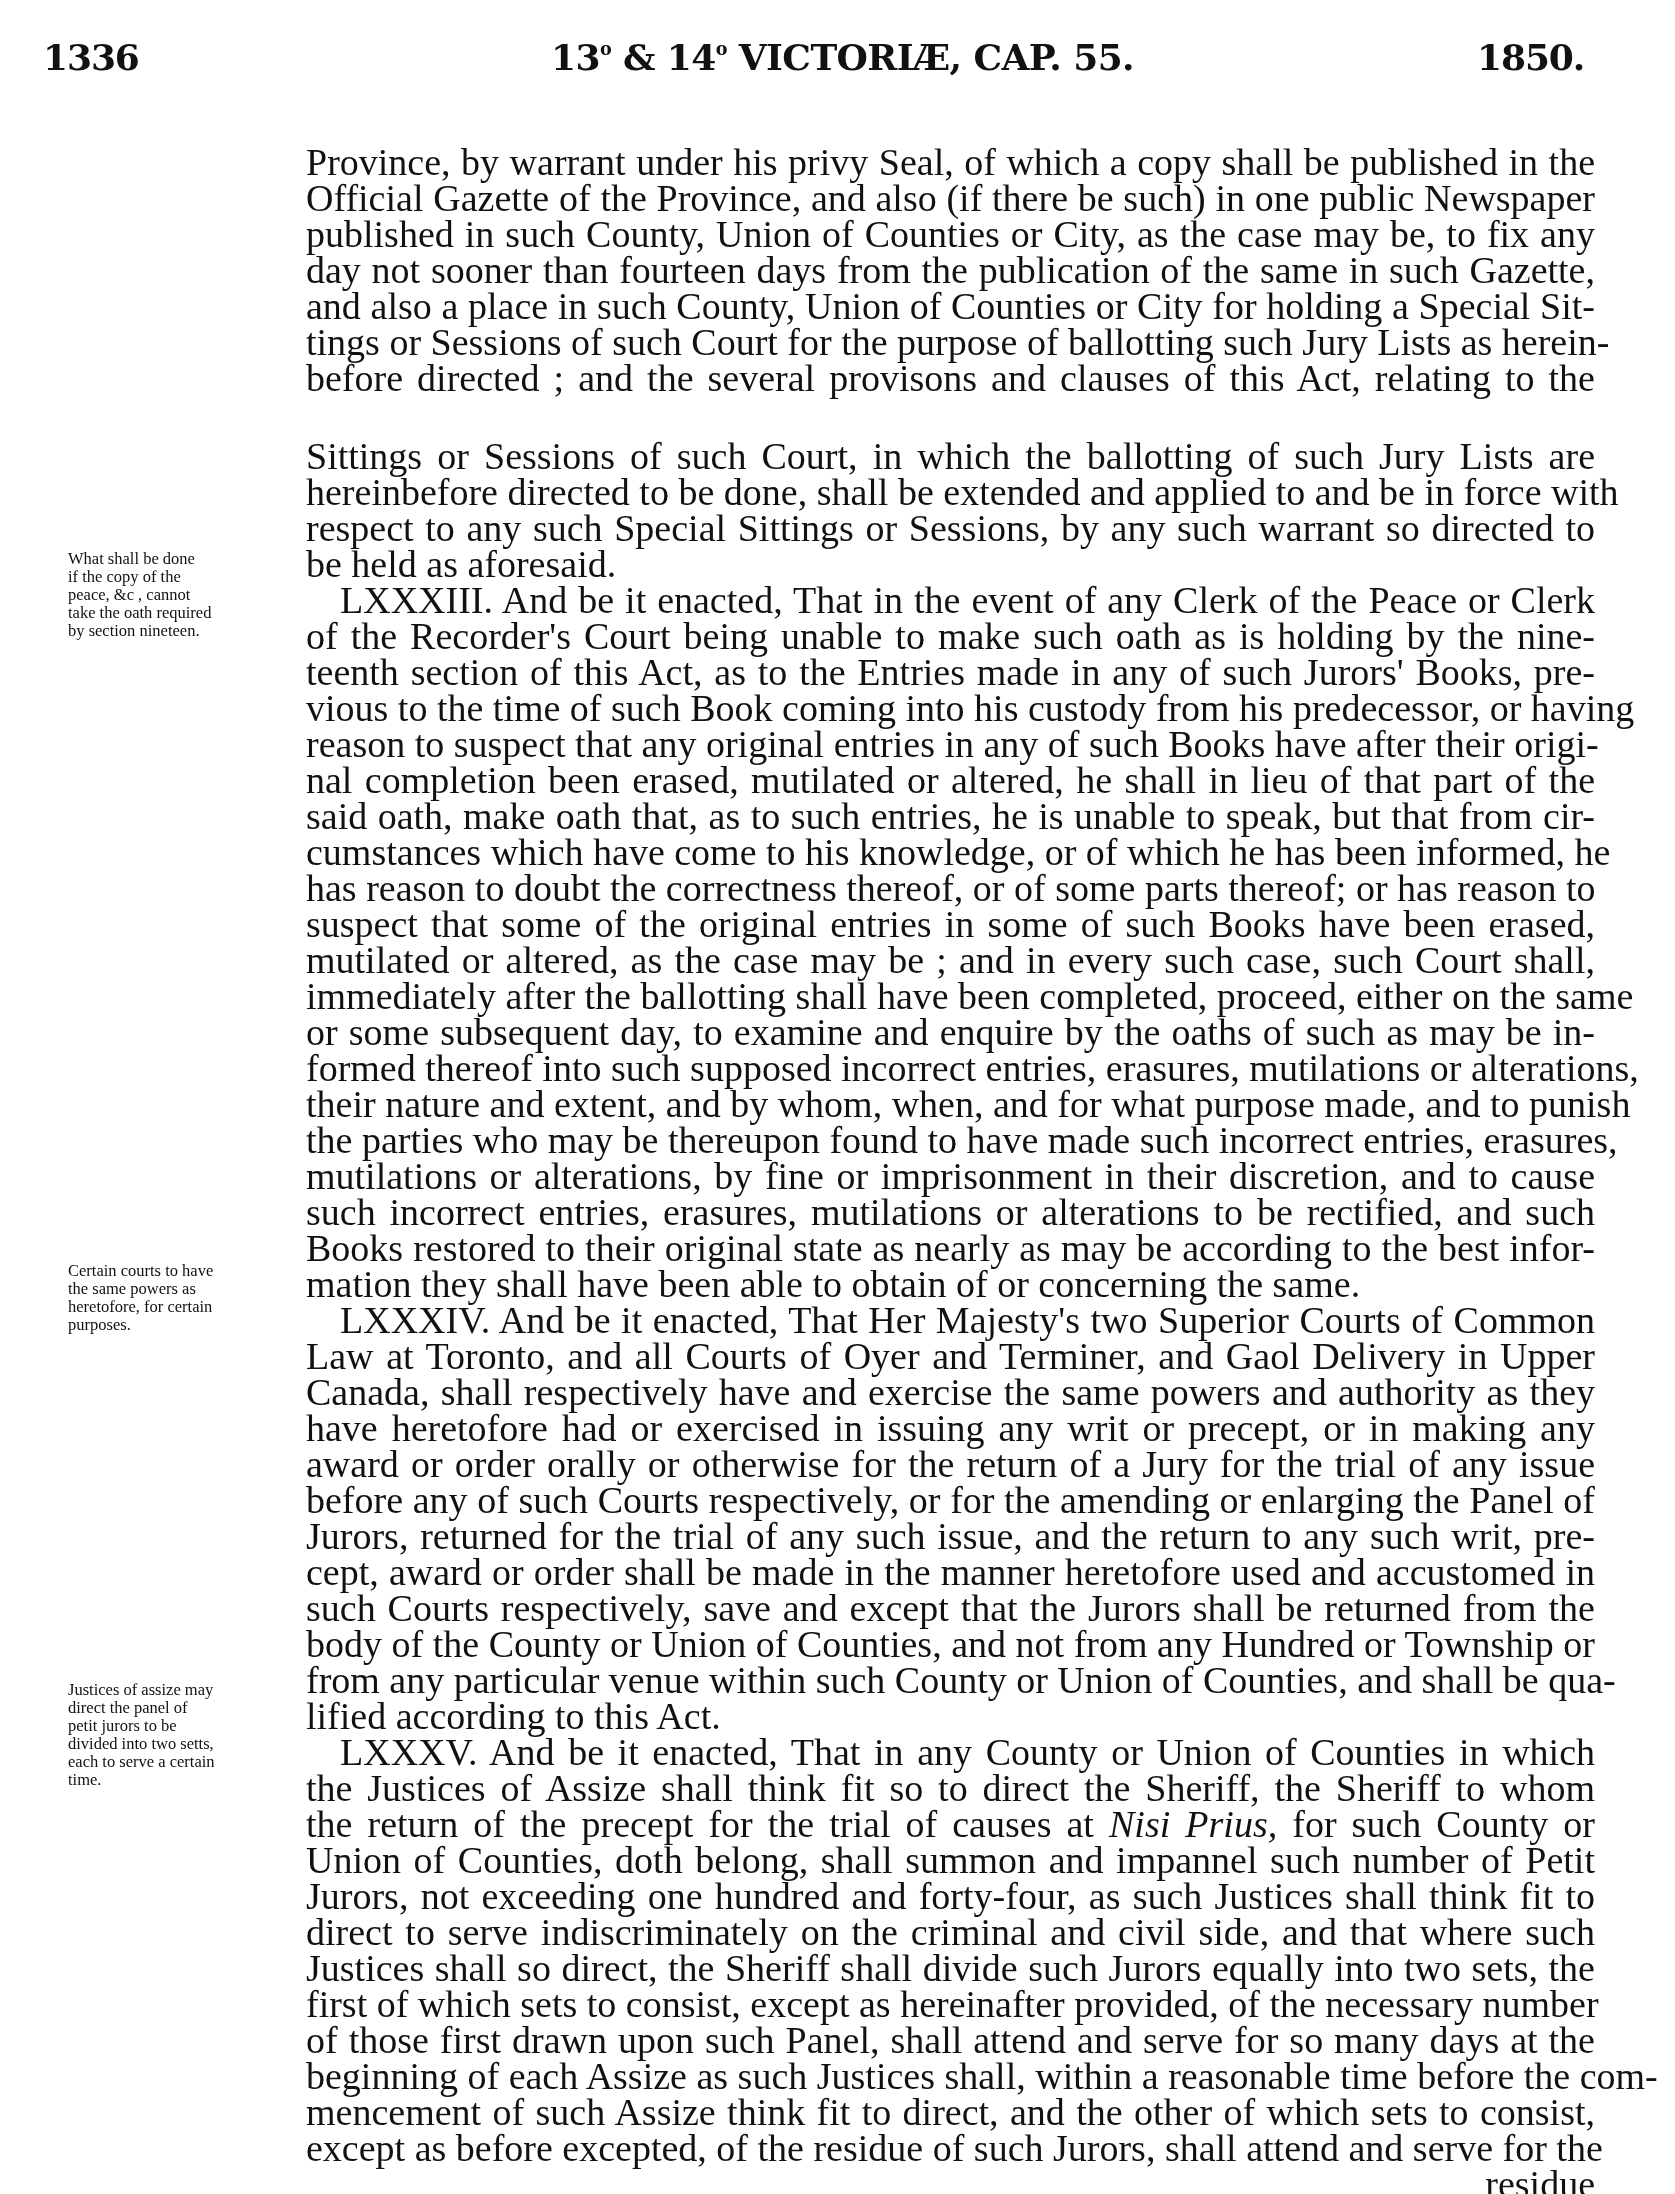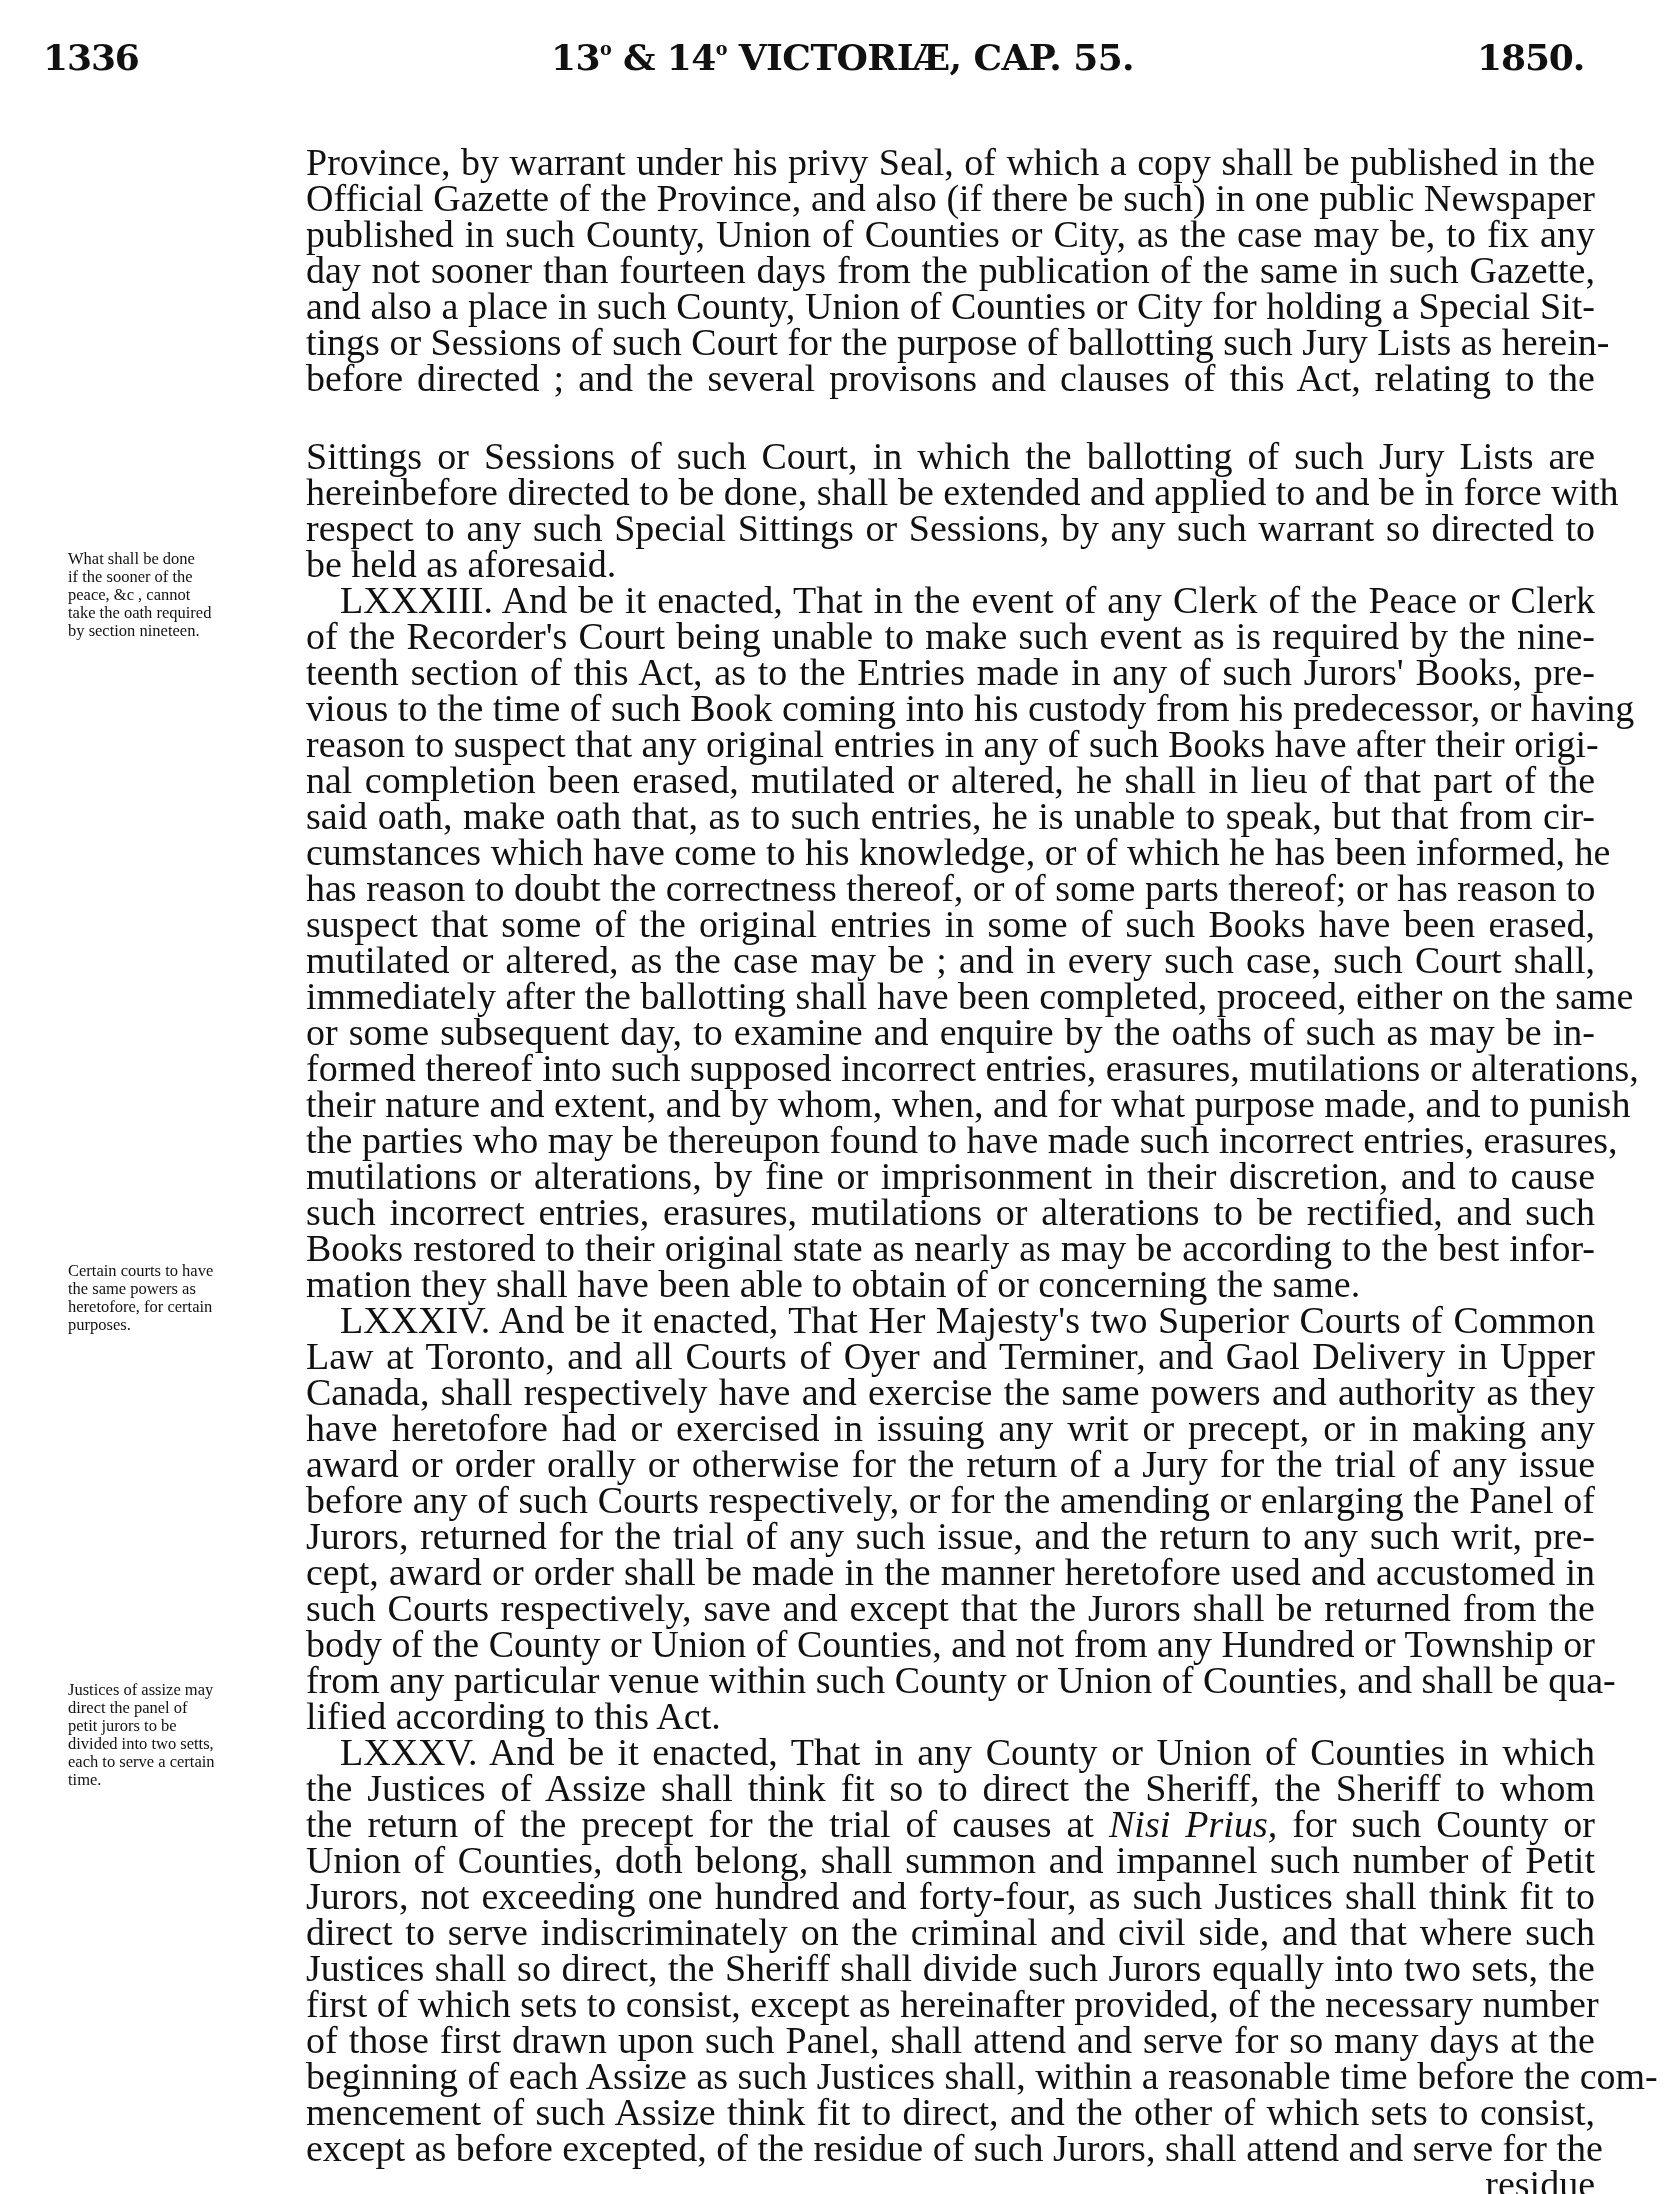--- a/index.html
+++ b/index.html
@@ -44,21 +44,21 @@
 <body>
 
 <div class="header">
   <span class="pgnum">1336</span>
   <span class="title"><span>13</span><sup>o</sup><span> &amp; 14</span><sup>o</sup><span> VICTORIÆ, CAP. 55.</span></span>
   <span class="year">1850.</span>
 </div>
 
 <div class="margin-note note-1">
   <span>What shall be done</span>
-  <span>if the sooner of the</span>
+  <span>if the copy of the</span>
   <span>peace, &amp;c , cannot</span>
   <span>take the oath required</span>
   <span>by section nineteen.</span>
 </div>
 
 <div class="margin-note note-2">
   <span>Certain courts to have</span>
   <span>the same powers as</span>
   <span>heretofore, for certain</span>
   <span>purposes.</span>
@@ -79,21 +79,21 @@
   <span class="line" style="white-space: nowrap;"><span style="white-space: nowrap;">published in such County, Union of Counties or City, as the case may be, to fix any</span></span>
   <span class="line" style="white-space: nowrap;"><span style="white-space: nowrap;">day not sooner than fourteen days from the publication of the same in such Gazette,</span></span>
   <span class="line" style="white-space: nowrap;"><span style="white-space: nowrap;">and also a place in such County, Union of Counties or City for holding a Special Sit-</span></span>
   <span class="line" style="white-space: nowrap;"><span style="white-space: nowrap;">tings or Sessions of such Court for the purpose of ballotting such Jury Lists as herein-</span></span>
   <span class="line" style="white-space: nowrap;"><span style="white-space: nowrap;">before directed ; and the several provisons and clauses of this Act, relating to the</span></span>
   <span class="line" style="white-space: nowrap; margin-top: 42px;"><span style="white-space: nowrap;">Sittings or Sessions of such Court, in which the ballotting of such Jury Lists are</span></span>
   <span class="line" style="white-space: nowrap;"><span style="white-space: nowrap;">hereinbefore directed to be done, shall be extended and applied to and be in force with</span></span>
   <span class="line" style="white-space: nowrap;"><span style="white-space: nowrap;">respect to any such Special Sittings or Sessions, by any such warrant so directed to</span></span>
   <span class="line last">be held as aforesaid.</span>
   <span class="line indent" style="white-space: nowrap;"><span style="white-space: nowrap;">LXXXIII. And be it enacted, That in the event of any Clerk of the Peace or Clerk</span></span>
-  <span class="line" style="white-space: nowrap;"><span style="white-space: nowrap;">of the Recorder's Court being unable to make such event as is required by the nine-</span></span>
+  <span class="line" style="white-space: nowrap;"><span style="white-space: nowrap;">of the Recorder's Court being unable to make such oath as is holding by the nine-</span></span>
   <span class="line" style="white-space: nowrap;"><span style="white-space: nowrap;">teenth section of this Act, as to the Entries made in any of such Jurors' Books, pre-</span></span>
   <span class="line" style="white-space: nowrap;"><span style="white-space: nowrap;">vious to the time of such Book coming into his custody from his predecessor, or having</span></span>
   <span class="line" style="white-space: nowrap;"><span style="white-space: nowrap;">reason to suspect that any original entries in any of such Books have after their origi-</span></span>
   <span class="line" style="white-space: nowrap;"><span style="white-space: nowrap;">nal completion been erased, mutilated or altered, he shall in lieu of that part of the</span></span>
   <span class="line" style="white-space: nowrap;"><span style="white-space: nowrap;">said oath, make oath that, as to such entries, he is unable to speak, but that from cir-</span></span>
   <span class="line" style="white-space: nowrap;"><span style="white-space: nowrap;">cumstances which have come to his knowledge, or of which he has been informed, he</span></span>
   <span class="line" style="white-space: nowrap;"><span style="white-space: nowrap;">has reason to doubt the correctness thereof, or of some parts thereof; or has reason to</span></span>
   <span class="line" style="white-space: nowrap;"><span style="white-space: nowrap;">suspect that some of the original entries in some of such Books have been erased,</span></span>
   <span class="line" style="white-space: nowrap;"><span style="white-space: nowrap;">mutilated or altered, as the case may be ; and in every such case, such Court shall,</span></span>
   <span class="line" style="white-space: nowrap;"><span style="white-space: nowrap;">immediately after the ballotting shall have been completed, proceed, either on the same</span></span>

